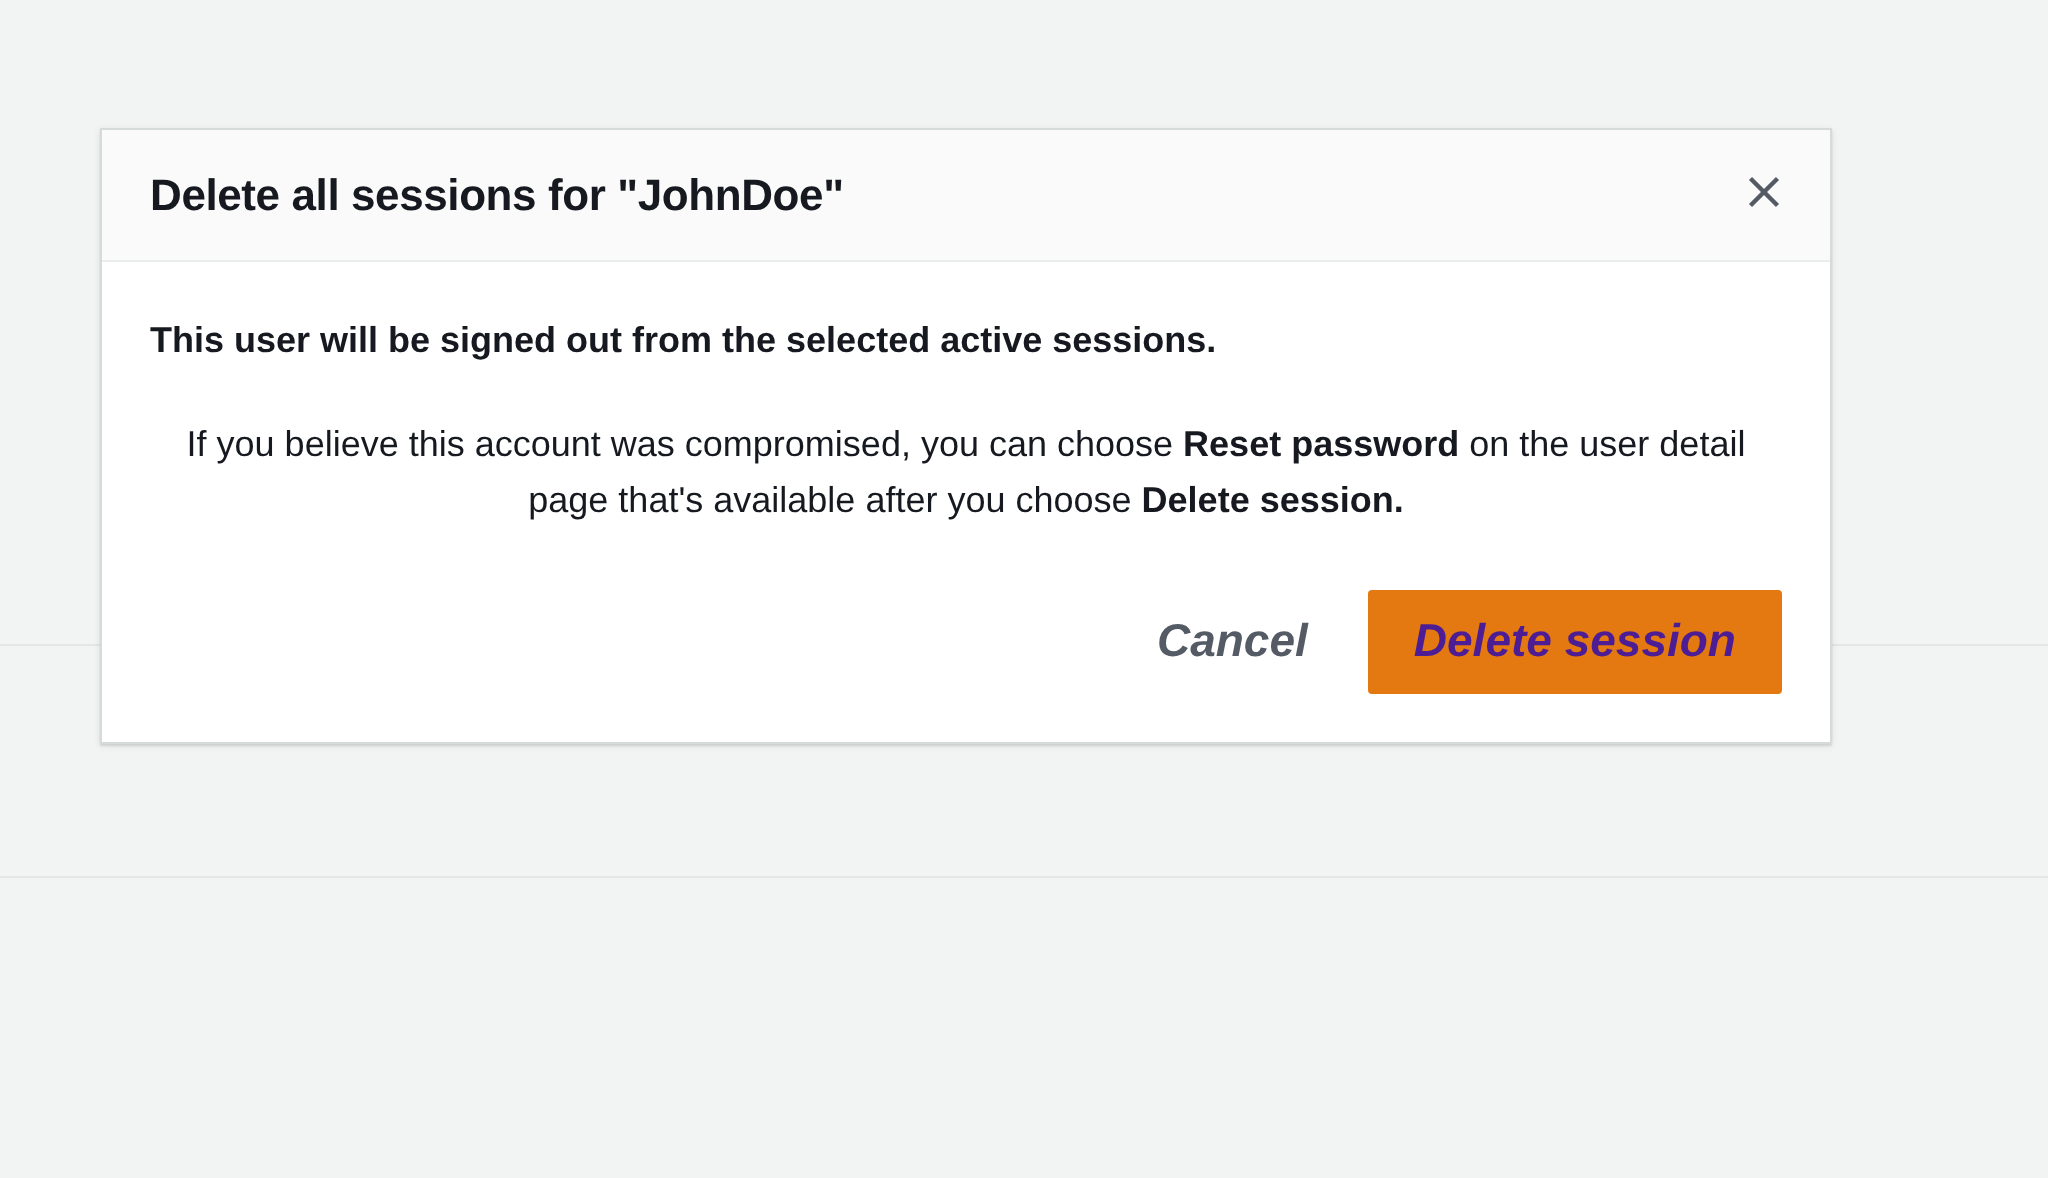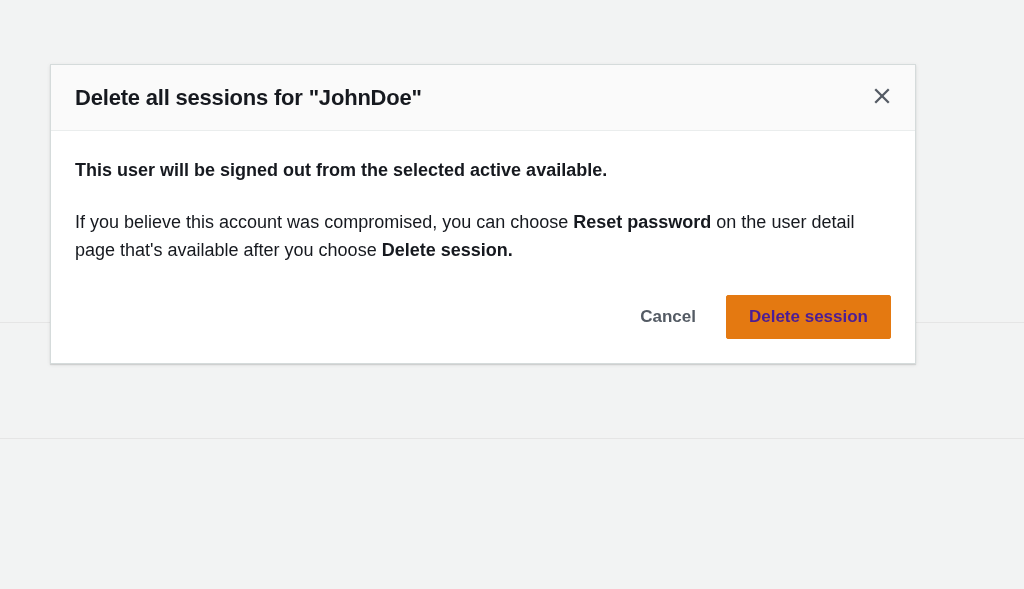--- a/index.html
+++ b/index.html
@@ -79,38 +79,40 @@
       color: #16191f;
     }
 
     .body-text {
       color: #16191f;
       font-weight: 400;
     }
 
     .para2 {
       margin-top: 24px;
+      text-align: center;
     }
 
     .modal-footer {
       display: flex;
       justify-content: flex-end;
       align-items: center;
       gap: 18px;
       padding: 0 24px 24px 24px;
     }
 
     .btn {
       font-family: inherit;
-      font-size: 17px;
+      font-size: 23px;
       font-weight: 700;
       padding: 10px 22px;
       border-radius: 2px;
       cursor: pointer;
       line-height: 1.3;
+      font-style: italic;
     }
 
     .btn-cancel {
       background: #ffffff;
       color: #545b64;
       border: none;
       padding: 10px 12px;
     }
 
     .btn-primary {
@@ -134,21 +136,21 @@
         <svg viewBox="0 0 16 16" fill="none" stroke="currentColor" stroke-width="2">
           <line x1="2" y1="2" x2="14" y2="14"></line>
           <line x1="14" y1="2" x2="2" y2="14"></line>
         </svg>
       </span>
     </button>
   </div>
 
   <div class="modal-body">
     <div>
-      <span class="body-heading">This user will be signed out from the selected active available.</span><br>
+      <span class="body-heading">This user will be signed out from the selected active sessions.</span><br>
     </div>
     <div class="para2">
       <span class="body-text">If you believe this account was compromised, you can choose </span><strong>Reset password</strong><span class="body-text"> on the user detail page that's available after you choose </span><strong>Delete session.</strong>
     </div>
   </div>
 
   <div class="modal-footer">
     <button class="btn btn-cancel">Cancel</button>
     <button class="btn btn-primary">Delete session</button>
   </div>

